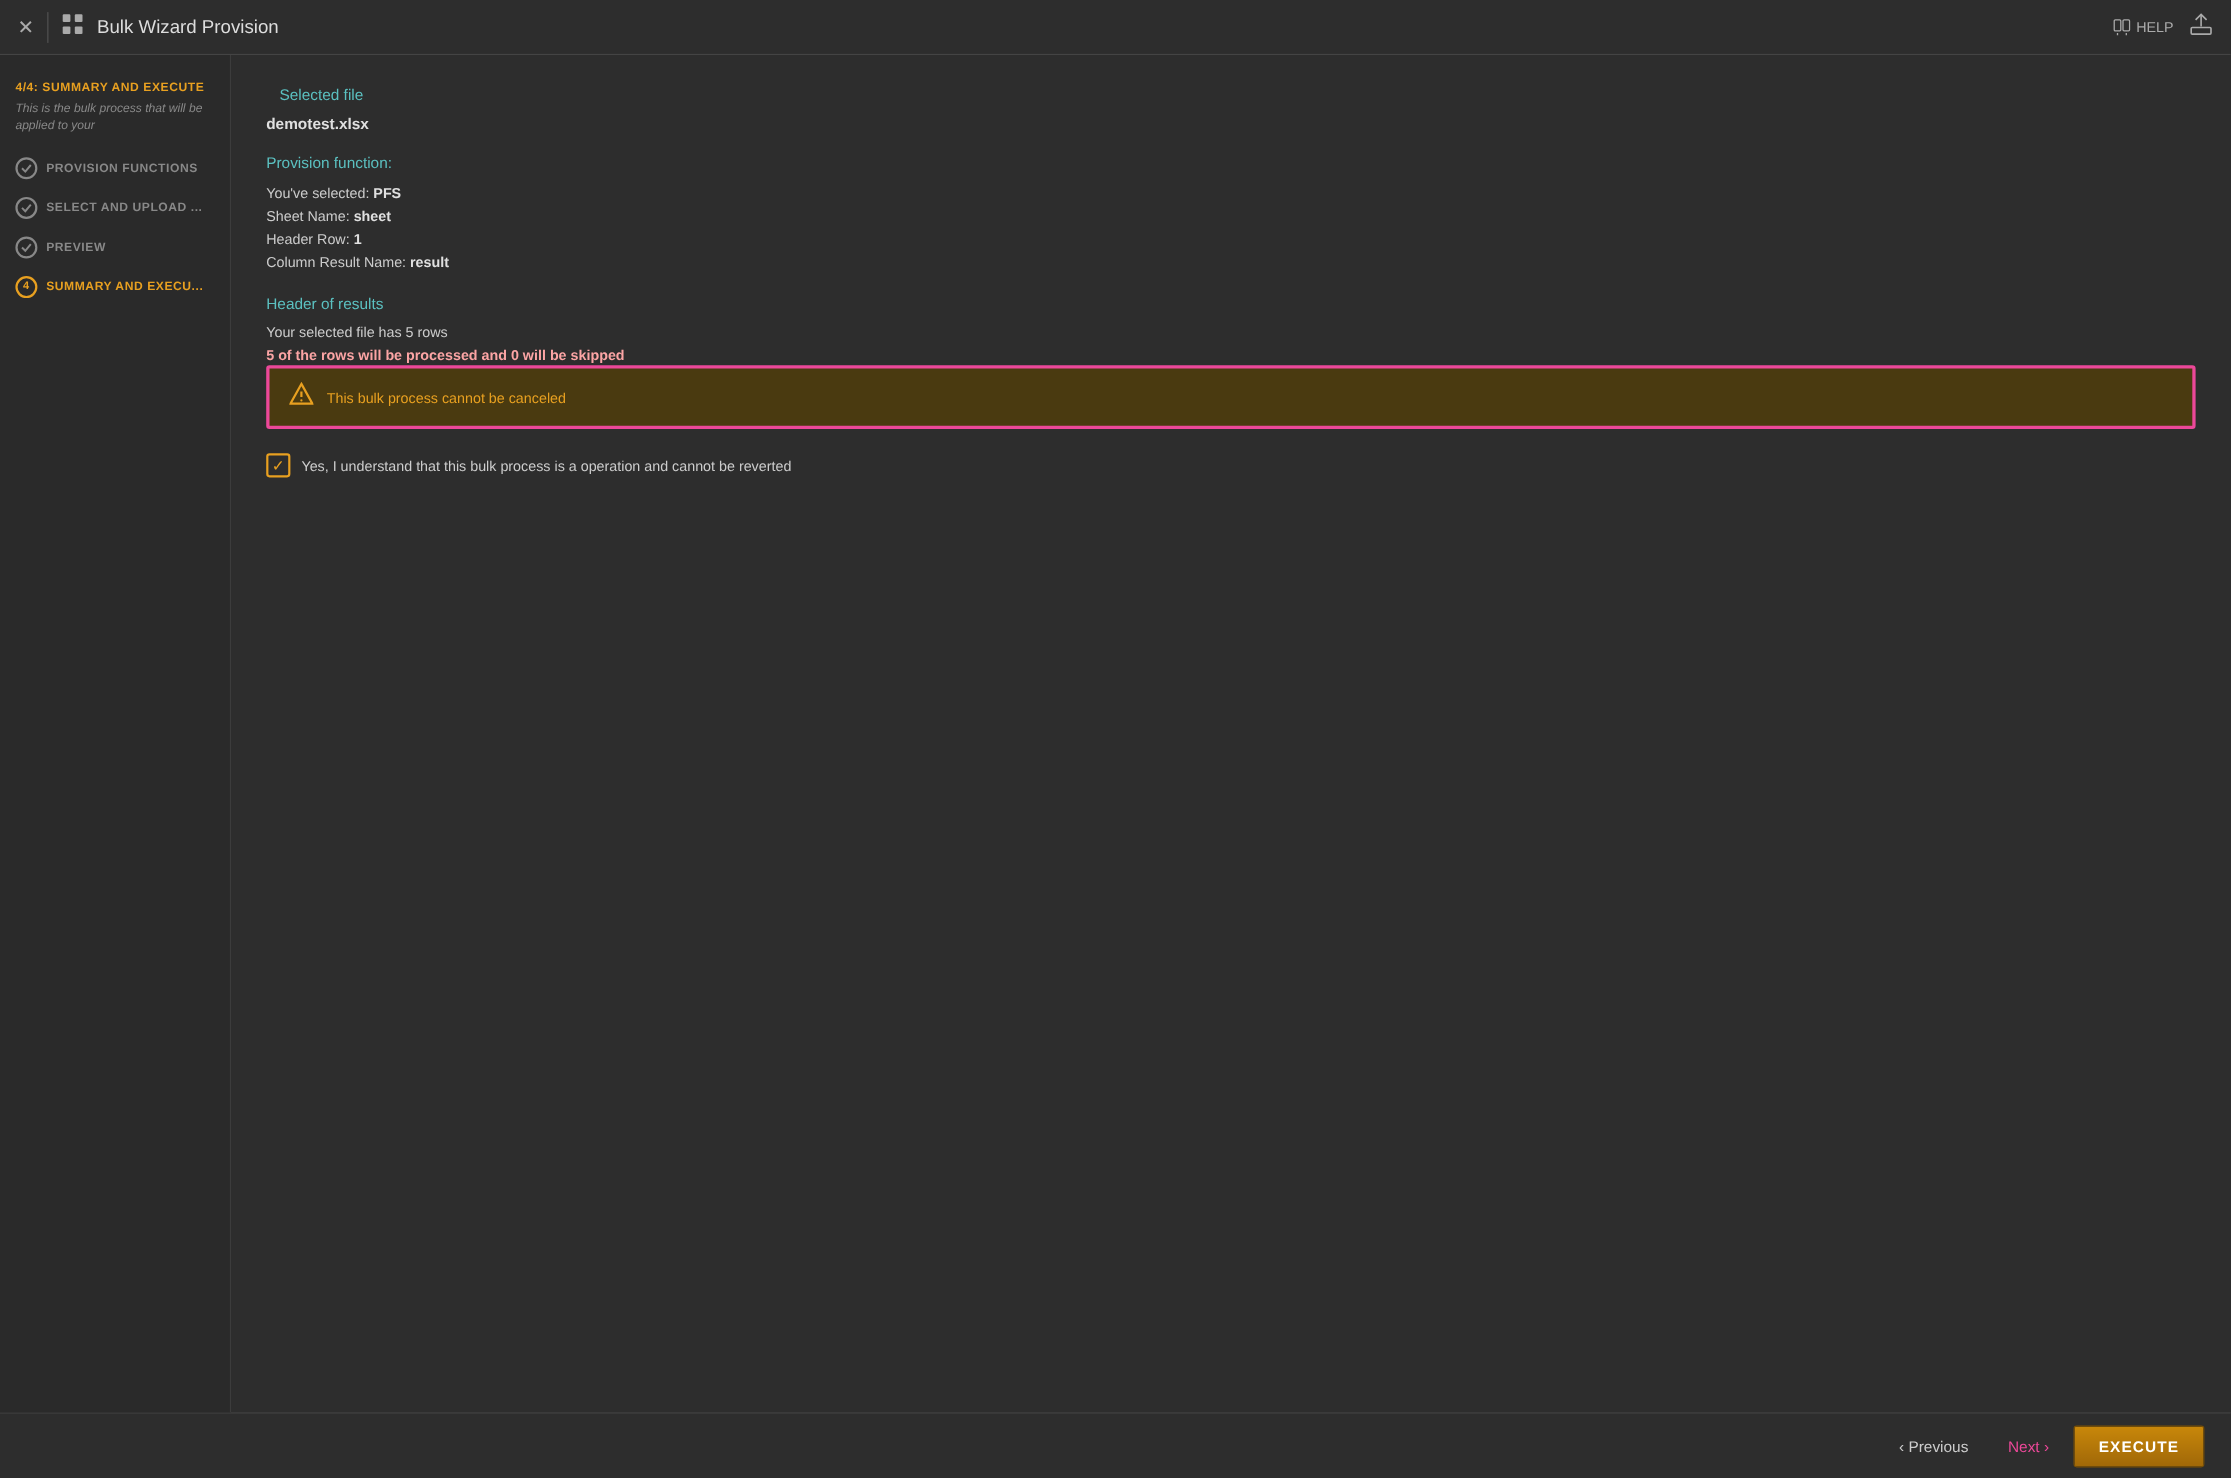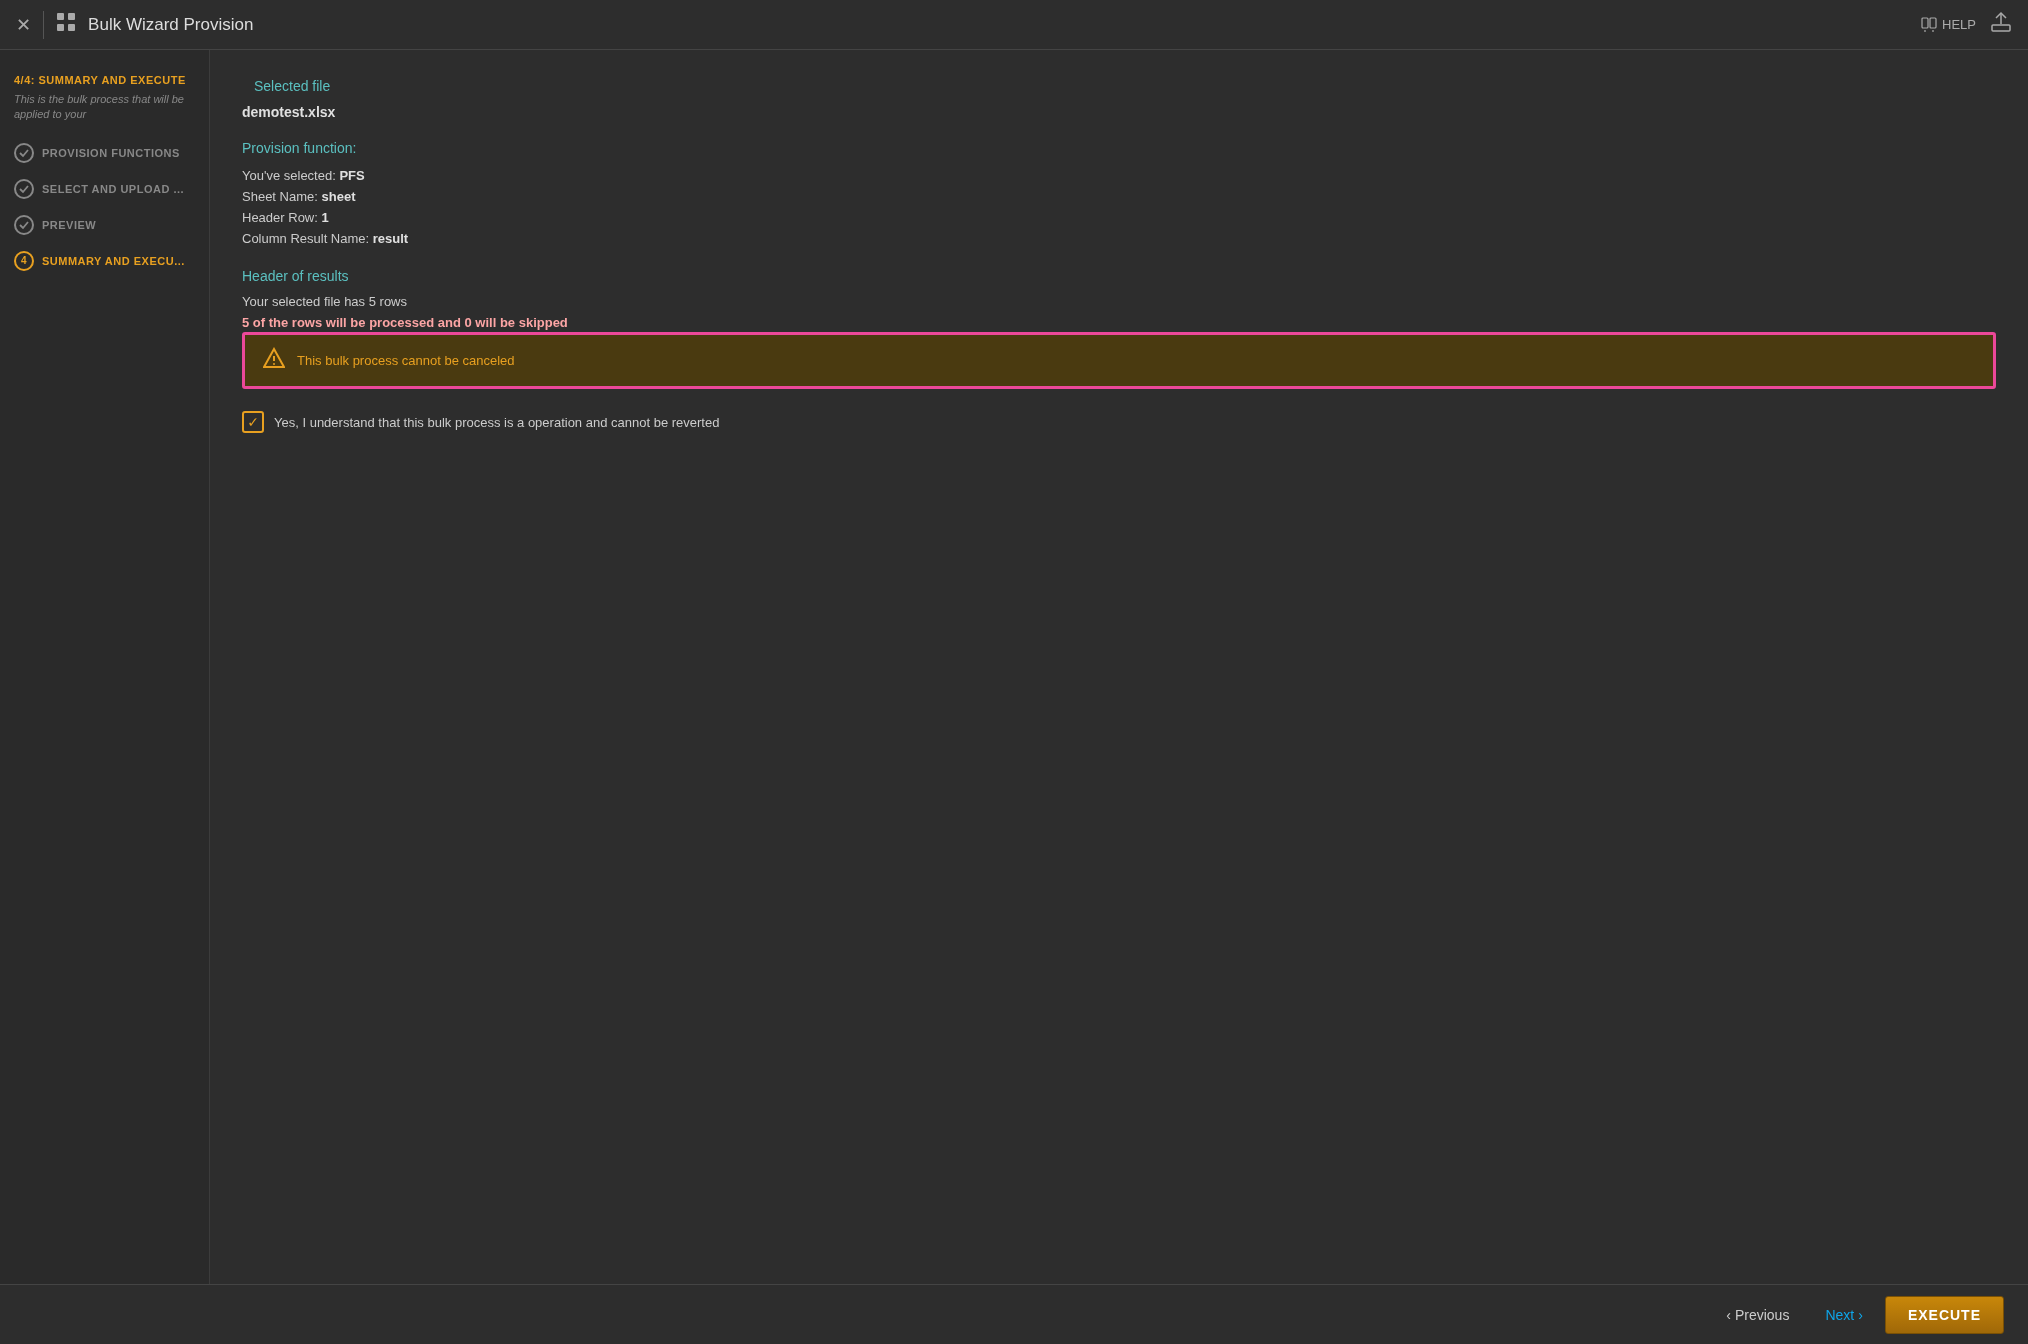--- a/index.html
+++ b/index.html
@@ -244,21 +244,21 @@
       font-size: 14px;
       cursor: pointer;
       display: flex;
       align-items: center;
       gap: 4px;
       padding: 8px 14px;
     }
     .btn-next {
       background: transparent;
       border: none;
-      color: #0ea5e9;
+      color: #ec4899;
       font-size: 14px;
       cursor: pointer;
       display: flex;
       align-items: flex-end;
       gap: 4px;
       padding: 8px 14px;
     }
     .btn-execute {
       background: linear-gradient(180deg, #c8870a, #a06808);
       border: 1px solid #7a5005;

